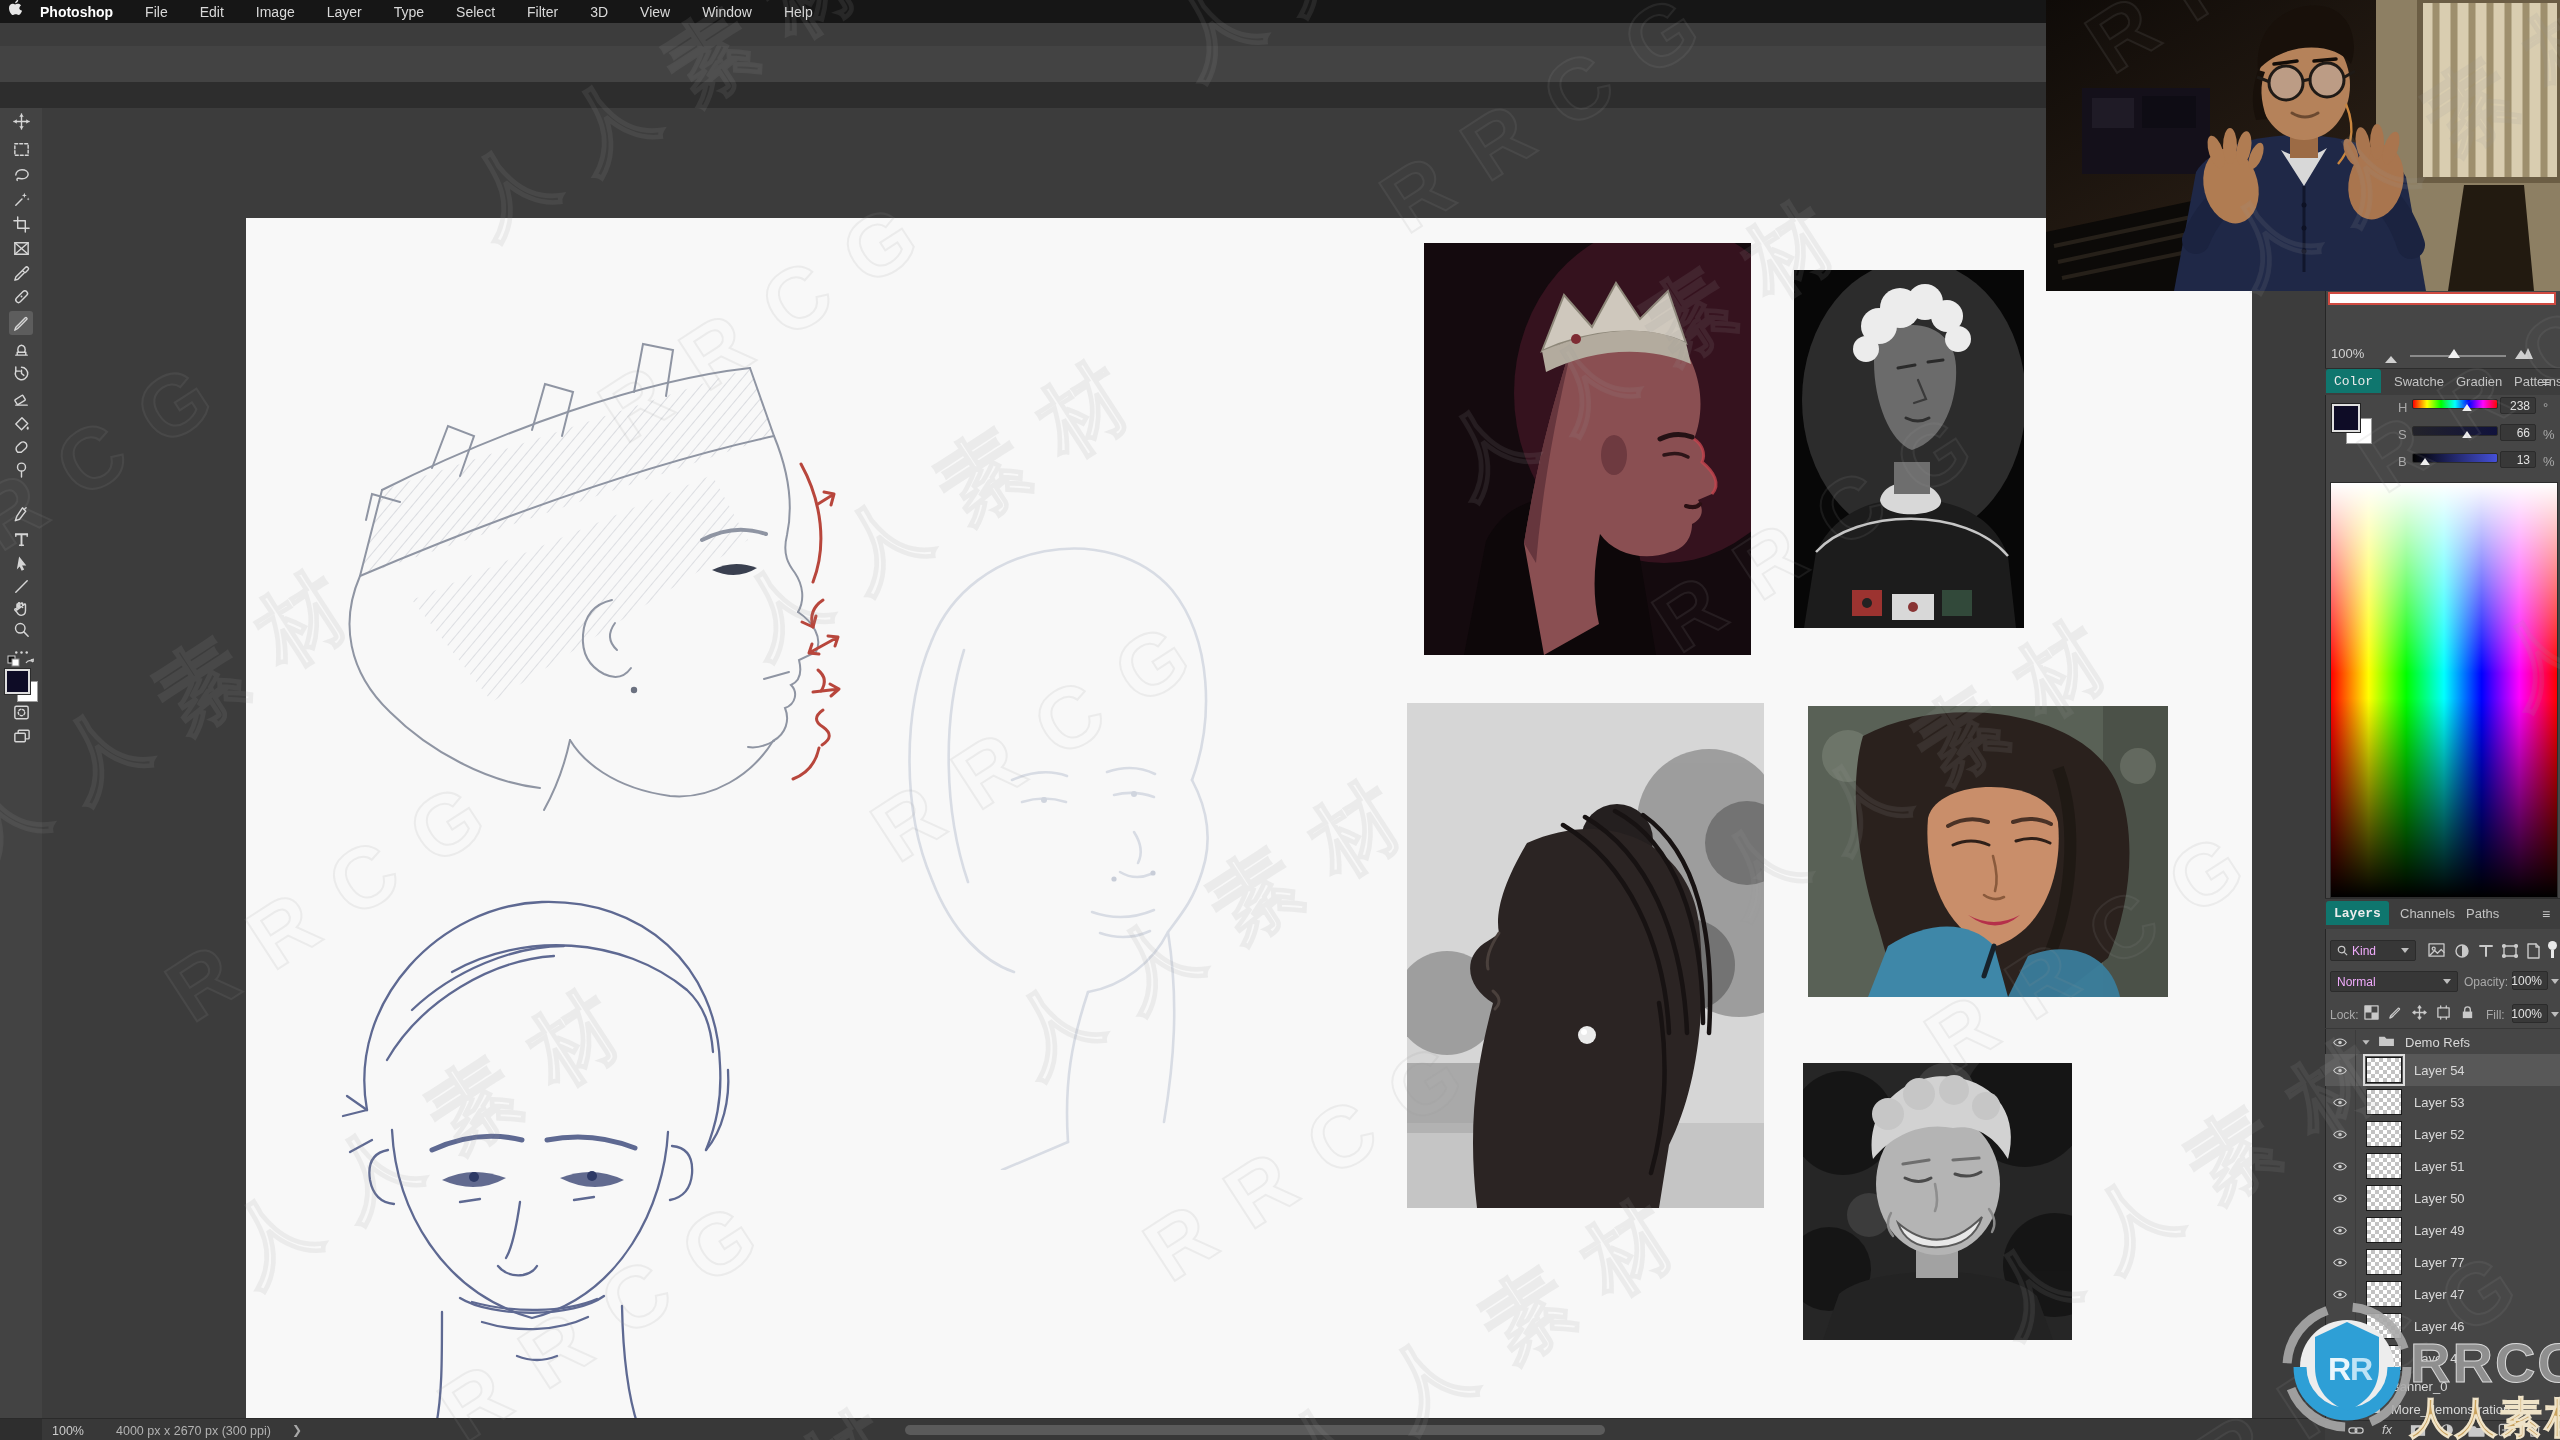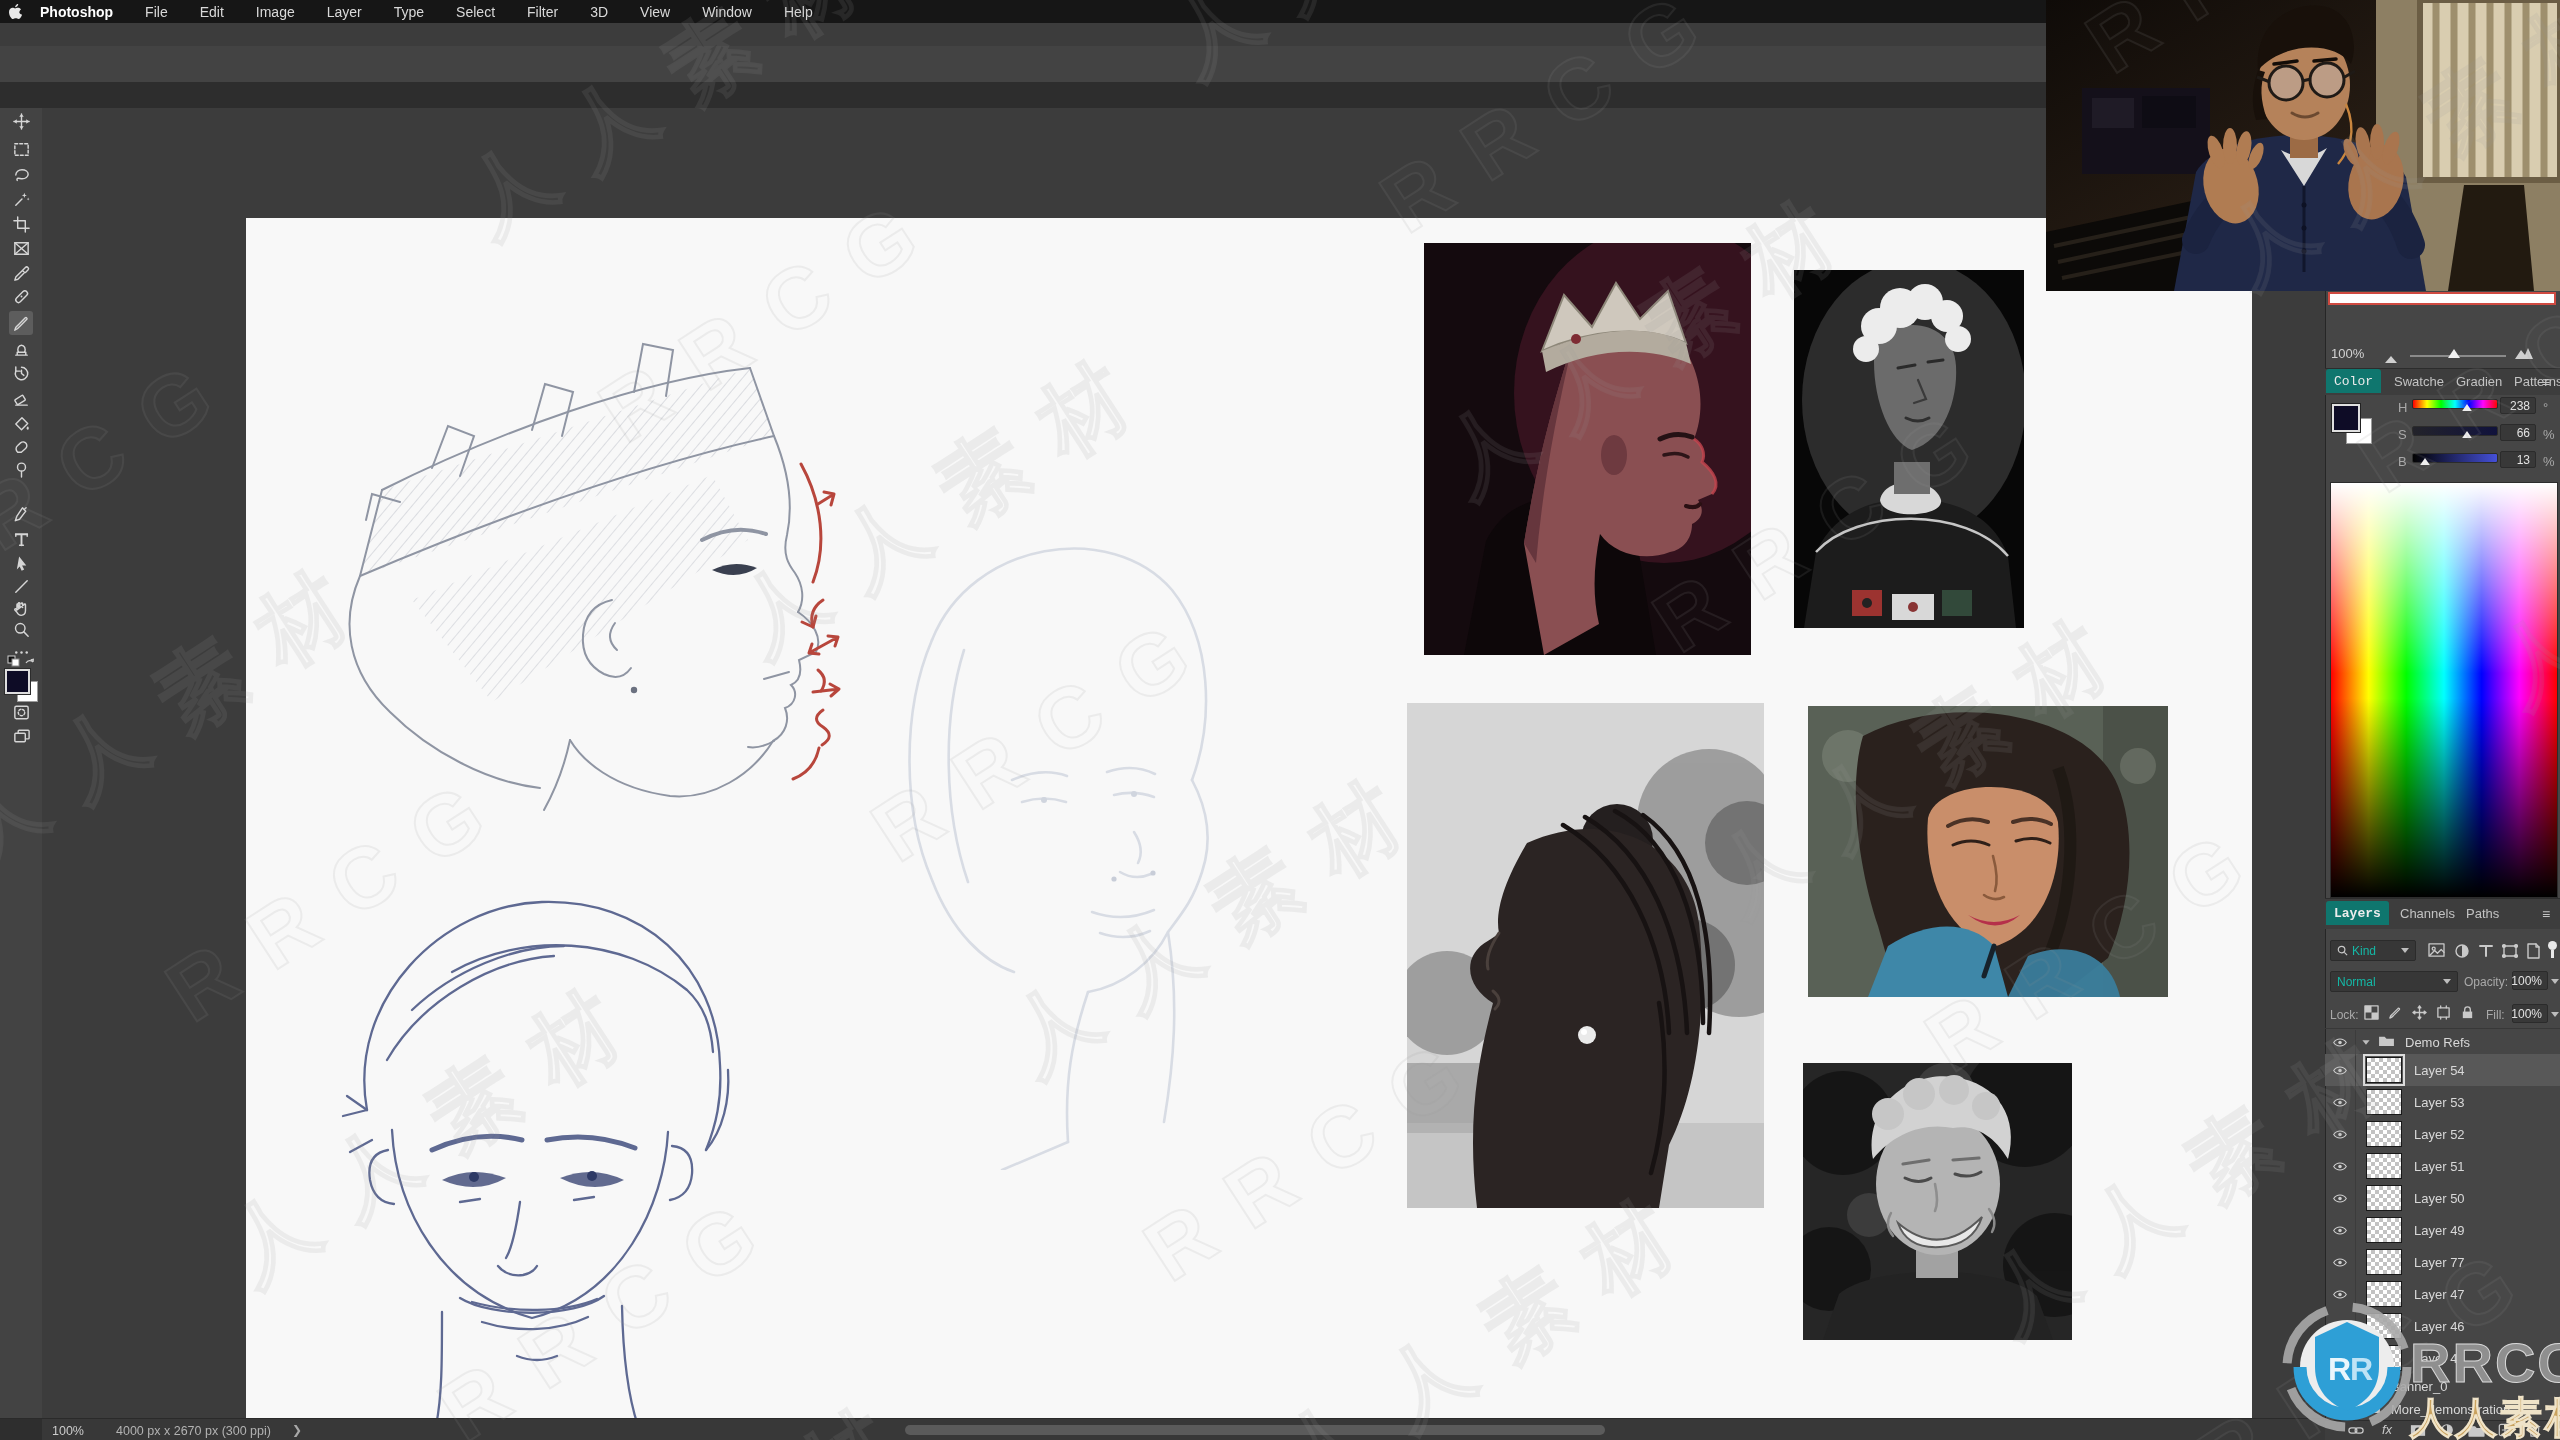--- a/index.html
+++ b/index.html
@@ -2,21 +2,21 @@
 <html><head>
 <meta charset="utf-8">
 <style>
   html,body{margin:0;padding:0;background:#262626;}
   body{font-family:"Liberation Sans",sans-serif;}
   #root{position:relative;width:2560px;height:1440px;overflow:hidden;background:#3c3c3c;}
   .abs{position:absolute;}
   .txt{color:#d2d2d2;font-size:13px;line-height:1;}
   .dim{color:#a9a9a9;}
   
-  #menubar{left:0;top:0;width:2560px;height:23px;background:#161616;display:flex;align-items:center;gap:0;}
+  #menubar{left:0;top:0;width:2560px;height:23px;background:#161616;display:flex;align-items:flex-start;gap:0;}
   #menubar .mi{color:#d9d9d9;font-size:14px;padding:0 16px;height:23px;display:flex;align-items:center;}
   #menubar .mi.first{font-weight:bold;color:#fff;padding-left:10px;}
   #titlebar{left:0;top:23px;width:2560px;height:23px;background:#3a3a3a;border-bottom:1px solid #2a2a2a;}
   .light{position:absolute;top:6px;width:11px;height:11px;border-radius:50%;}
   #optionsbar{left:0;top:46px;width:2560px;height:36px;background:#434343;border-bottom:1px solid #2a2a2a;}
   .obox{position:absolute;top:56px;height:20px;background:#353535;border:1px solid #2b2b2b;border-radius:2px;color:#dcdcdc;font-size:12px;display:flex;align-items:center;justify-content:space-between;padding:0 5px;box-sizing:border-box;}
   .olabel{position:absolute;top:59px;color:#c9c9c9;font-size:12.5px;}
   .ch{width:0;height:0;border-left:4px solid transparent;border-right:4px solid transparent;border-top:5px solid #bdbdbd;}
   .oicon{position:absolute;top:53px;width:26px;height:26px;display:flex;align-items:center;justify-content:center;}
   #tabbar{left:0;top:82px;width:2560px;height:26px;background:#2d2d2d;}
@@ -28,21 +28,21 @@
   .tool.sel{background:#5d5d5d;}
   .tool svg{stroke:#d6d6d6;fill:none;stroke-width:1.5;stroke-linecap:round;stroke-linejoin:round;}
   
   #pasteboard{left:42px;top:108px;width:2283px;height:1310px;background:#3c3c3c;}
   #canvas{left:204px;top:110px;width:2006px;height:1308px;background:#f8f8f8;}
   .photo{position:absolute;overflow:hidden;}
   
   #rightpanel{left:2325px;top:108px;width:235px;height:1332px;background:#464646;border-left:1px solid #262626;}
   .ptab{position:absolute;height:24px;display:flex;align-items:center;justify-content:center;font-size:13px;color:#c3c3c3;padding:0 8px;}
   .ptab.active{background:#0f766e;color:#ececec;border-radius:3px 3px 0 0;font-family:Liberation Mono, monospace;}
-  .pdd{position:absolute;background:#373737;border:1px solid #2b2b2b;border-radius:2px;color:#14b8a6;font-size:12px;display:flex;align-items:center;justify-content:space-between;padding:0 6px;box-sizing:border-box;}
+  .pdd{position:absolute;background:#373737;border:1px solid #2b2b2b;border-radius:2px;color:#f0abfc;font-size:12px;display:flex;align-items:center;justify-content:space-between;padding:0 6px;box-sizing:border-box;}
   .valbox{position:absolute;background:#383838;border:1px solid #2b2b2b;border-radius:2px;color:#e2e2e2;font-size:12px;display:flex;align-items:center;justify-content:flex-end;padding:0 5px;box-sizing:border-box;}
   .tri-up{width:0;height:0;border-left:6px solid transparent;border-right:6px solid transparent;border-bottom:9px solid #efefef;}
   .hue-slider{position:absolute;height:8px;border-radius:2px;border:1px solid #2b2b2b;}
   .lrow{position:absolute;left:2325px;width:235px;height:32px;display:flex;align-items:center;}
   .lrow.sel{background:#585858;}
   .eyecell{width:30px;display:flex;align-items:center;justify-content:center;border-right:1px solid #3c3c3c;height:100%;flex:none;}
   .thumb{width:34px;height:24px;margin-left:10px;border:1px solid #191919;background-color:#fff;background-image:linear-gradient(45deg,#c2c2c2 25%,transparent 25%,transparent 75%,#c2c2c2 75%),linear-gradient(45deg,#c2c2c2 25%,#fff 25%,#fff 75%,#c2c2c2 75%);background-size:8px 8px;background-position:0 0,4px 4px;flex:none;}
   .lrow.sel .thumb{outline:2px solid #dcdcdc;outline-offset:1px;}
   .lname{margin-left:12px;color:#d8d8d8;font-size:13px;}
   .picon svg{stroke:#c9c9c9;fill:none;stroke-width:1.4;stroke-linecap:round;stroke-linejoin:round;}

